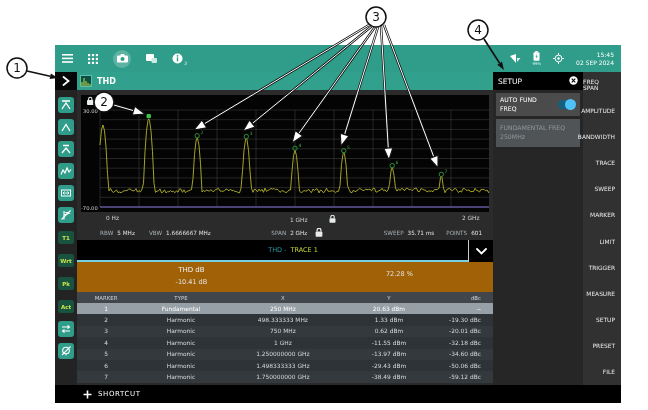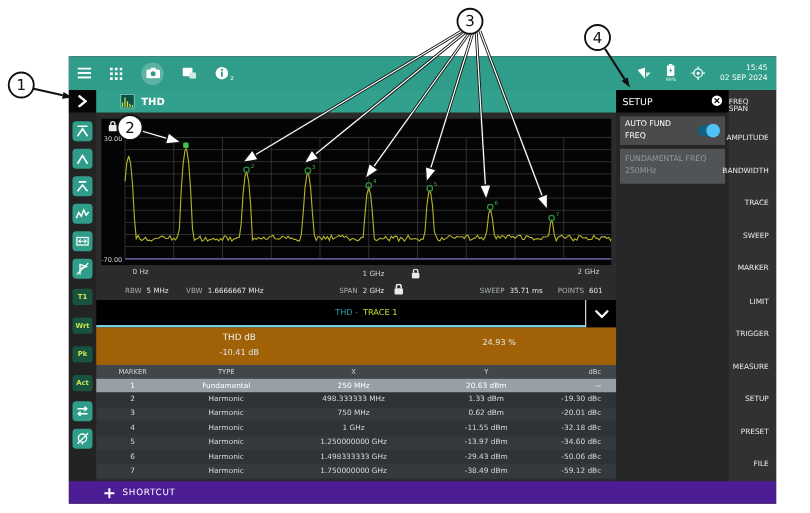--- a/index.html
+++ b/index.html
@@ -22,21 +22,21 @@
 
   
   .lefttool{position:absolute;left:0;top:27px;width:22px;height:313px;background:#232323;}
   .expand{height:18px;background:#070707;display:flex;align-items:center;justify-content:center;cursor:pointer;}
   .toolbtns{display:flex;flex-direction:column;align-items:center;padding-top:7px;gap:6px;}
   .tbtn{width:16px;height:16px;border-radius:3px;background:#2f9d89;display:flex;align-items:center;justify-content:center;}
   .tbtn-txt{width:16px;height:13px;border-radius:2.5px;background:#19523f;color:#c9e54b;font-size:5.5px;font-weight:bold;display:flex;align-items:center;justify-content:center;margin:2px 0;}
 
   
   .content{position:absolute;left:22px;top:27px;width:416px;height:313px;background:#2b2b2b;}
-  .titlebar{height:18px;background:#31a18d;display:flex;align-items:center;gap:5px;padding-left:19px;color:#fff;font-size:8px;font-weight:bold;}
+  .titlebar{height:18px;background:#31a18d;display:flex;align-items:center;gap:5px;padding-left:3px;color:#fff;font-size:8px;font-weight:bold;}
   .thd-ic{width:12px;height:12px;background:#0d4f43;border:1px solid #5ebfa8;display:flex;align-items:flex-end;}
   .plotwrap{position:relative;}
   .plotsvg{display:block;margin:5px 0 0 4px;background:#040404;}
   .xlabels{position:relative;height:13px;font-size:5.8px;color:#cfd3d5;}
   .xl0{position:absolute;left:29px;top:3px;}
   .xlc{position:absolute;left:213px;top:3px;display:flex;align-items:center;}
   .xlc .lk{margin-left:22px;}
   .xl2{position:absolute;left:385px;top:3px;}
 
   .statusrow{height:15px;display:flex;align-items:center;justify-content:space-between;padding:0 11px 0 23px;font-size:5.7px;color:#a7afb4;}
@@ -72,21 +72,21 @@
   .tile1{margin:3px 3px 0;background:#4b4b4b;display:flex;justify-content:space-between;align-items:center;color:#fff;font-size:6.2px;line-height:1.3;padding:3px 4px;min-height:23px;}
   .tile1 .lbl{width:48px;}
   .toggle{width:18px;height:9px;border-radius:5px;background:#15607e;position:relative;}
   .toggle .knob{position:absolute;right:0;top:-1px;width:11px;height:11px;border-radius:50%;background:#4fc3f7;}
   .tile2{margin:3px 3px 0;background:#515456;color:#8f989c;font-size:6.2px;padding:4px 4px;min-height:28px;line-height:1.5;}
 
   
   .menu{position:absolute;left:528px;top:27px;width:38px;height:313px;background:#313131;display:flex;flex-direction:column;}
   .mitem{flex:1;display:flex;align-items:center;justify-content:flex-end;padding-right:6px;font-size:5.9px;color:#ececec;cursor:pointer;}
 
-  .bottombar{position:absolute;left:0;top:340px;width:566px;height:18px;background:#4c1d95;color:#fff;display:flex;align-items:center;gap:6px;padding-left:28px;font-size:7px;letter-spacing:.6px;}
+  .bottombar{position:absolute;left:0;top:340px;width:566px;height:18px;background:#000000;color:#fff;display:flex;align-items:center;gap:6px;padding-left:28px;font-size:7px;letter-spacing:.6px;}
 </style>
 </head>
 <body>
 
 <div class="fig">
   <div class="shot">
 
     <div class="topbar">
       <div class="tb-left">
         <span class="iconbtn">
@@ -340,21 +340,21 @@
             </svg>
         </div>
       </div>
 
       <div class="summary">
         <div class="sumcol c1">
           <div class="sum-l">THD dB</div>
           <div class="sum-v">-10.41 dB</div>
         </div>
         <div class="sumcol c2">
-          <div class="sum-v">24.93 %</div>
+          <div class="sum-v">72.28 %</div>
         </div>
       </div>
 
       <div class="thead tgrid">
         <div>MARKER</div>
         <div>TYPE</div>
         <div>X</div>
         <div>Y</div>
         <div class="c-dbc">dBc</div>
       </div>

